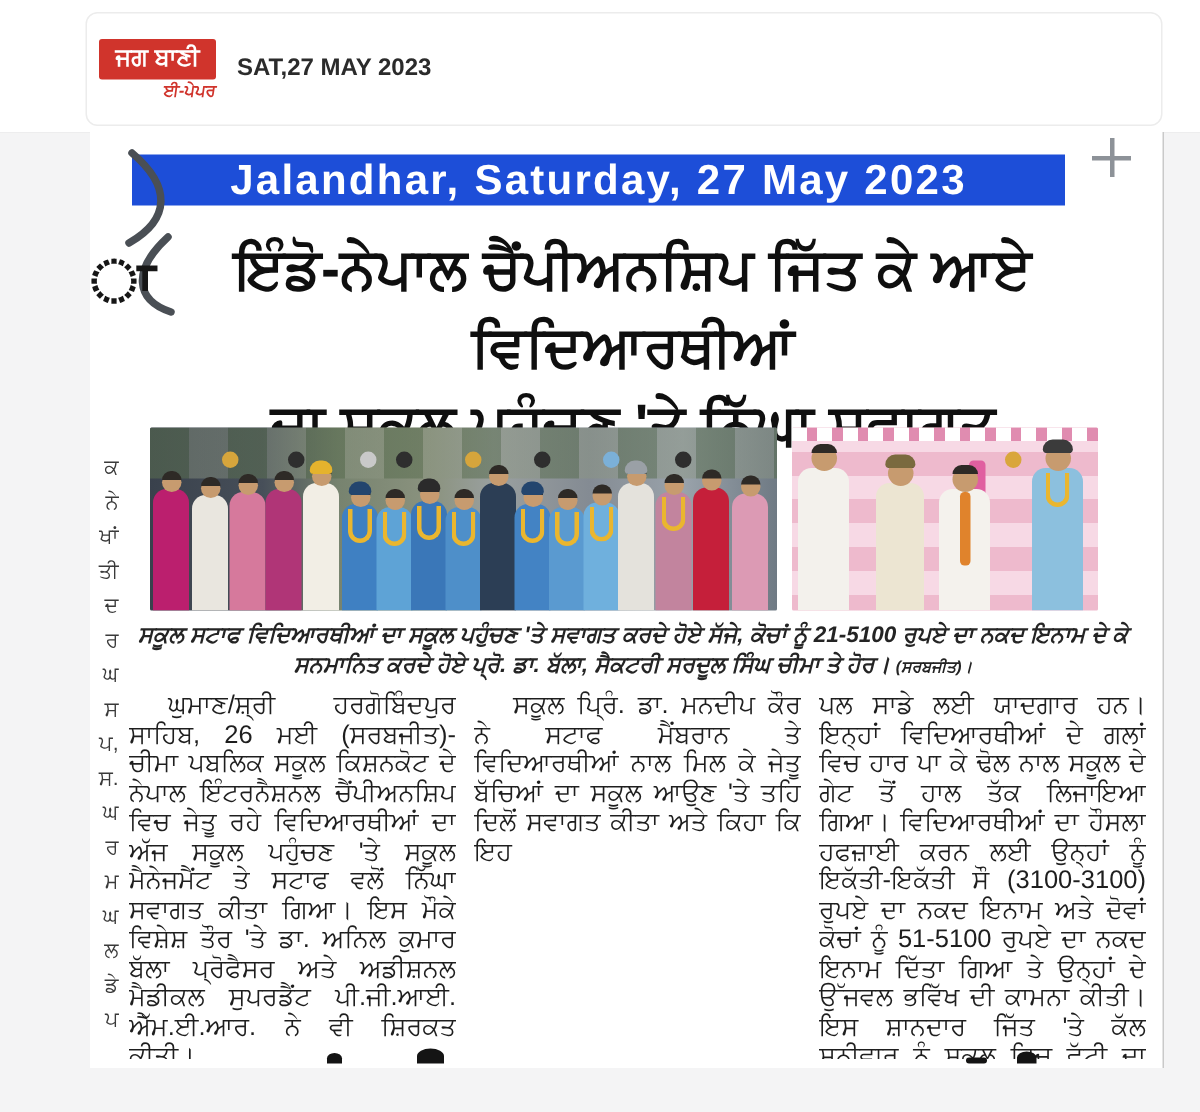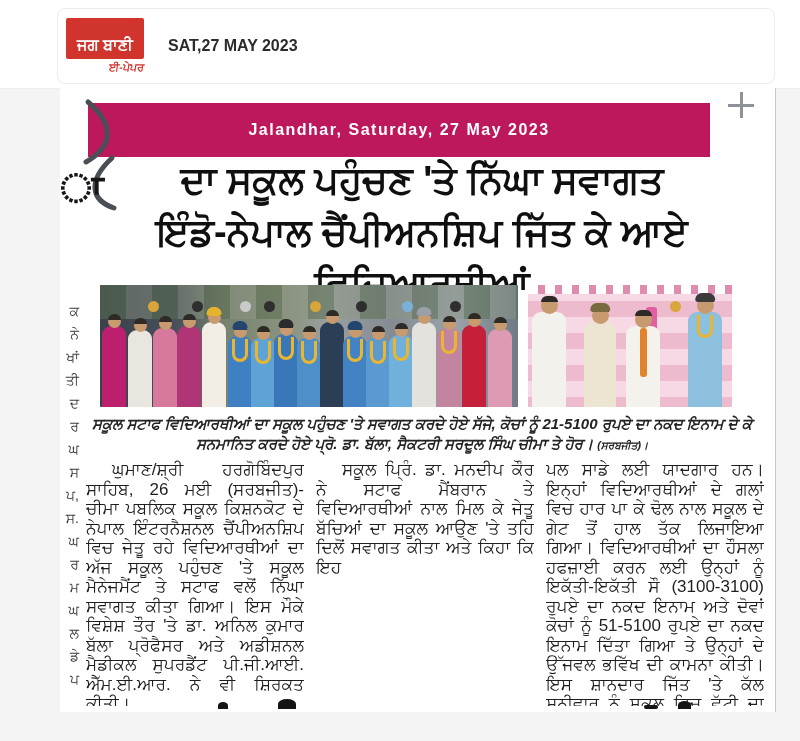--- a/index.html
+++ b/index.html
@@ -3,29 +3,29 @@
 <meta charset="utf-8">
 <style>
   html,body{margin:0;padding:0;}
   body{font-family:"Liberation Sans", sans-serif; background:#e9e9ea;}
   .stage{position:relative;width:800px;height:741px;background:#f4f4f5;overflow:hidden;margin:0 auto;}
 
   
   .topstrip{position:absolute;left:0;top:0;width:800px;height:88px;background:#ffffff;border-bottom:1px solid #ededee;}
   .headerbox{position:absolute;left:57px;top:8px;width:716px;height:74px;border:1px solid #ececec;border-radius:8px;background:#fff;display:flex;align-items:center;}
   .logo{margin-left:8px;width:78px;flex:0 0 auto;}
-  .logo-main{background:#d0342c;color:#fff;font-weight:bold;font-size:16px;line-height:1;padding:19px 5px 6px;border-radius:2px;text-align:center;white-space:nowrap;}
+  .logo-main{background:#d0342c;color:#fff;font-weight:bold;font-size:16px;line-height:1;padding:5px 5px 6px;border-radius:2px;text-align:center;white-space:nowrap;}
   .logo-sub{color:#d0342c;font-size:11px;font-weight:bold;text-align:right;margin-top:2px;transform:skewX(-8deg);}
-  .header-text{margin-left:24px;color:#2b2b2b;font-weight:bold;font-size:16px;line-height:1.55;}
+  .header-text{margin-left:14px;color:#2b2b2b;font-weight:bold;font-size:16px;line-height:1.55;}
 
   
   .page{position:absolute;left:60px;top:88px;width:715px;height:624px;background:#ffffff;border-right:1px solid #c9c9c9;}
 
-  .banner{position:absolute;left:28px;top:15px;width:622px;height:54px;background:#be185d;color:#ffffff;
-          font-weight:bold;font-size:16px;letter-spacing:1.5px;display:flex;align-items:center;justify-content:center;}
+  .banner{position:absolute;left:28px;top:15px;width:622px;height:34px;background:#1d4ed8;color:#ffffff;
+          font-weight:bold;font-size:28px;letter-spacing:1.5px;display:flex;align-items:center;justify-content:center;}
 
   .cropmark{position:absolute;left:668px;top:4px;width:26px;height:26px;}
   .cropmark i{position:absolute;background:#8d9298;}
   .cropmark .v{left:12px;top:0;width:3px;height:26px;}
   .cropmark .h{left:0;top:12px;width:26px;height:3px;}
 
   .arcs{position:absolute;left:20px;top:6px;}
 
   .headline{position:absolute;left:20px;top:66px;width:684px;text-align:center;color:#0f0f0f;font-weight:bold;font-size:38px;line-height:52px;letter-spacing:0;}
   .cutchar{position:absolute;left:0px;top:78px;font-size:40px;font-weight:bold;color:#161616;}
@@ -95,22 +95,22 @@
     </div>
 
     <svg class="arcs" width="40" height="122" viewBox="0 0 40 122">
       <path d="M8,8 C34,30 34,52 6,68" stroke="#4a4f55" stroke-width="5" fill="none" stroke-linecap="round"></path>
       <path d="M32,64 C8,86 10,106 34,114" stroke="#4a4f55" stroke-width="5" fill="none" stroke-linecap="round"></path>
     </svg>
 
     <div class="cutchar">ਾ</div>
 
     <div class="headline">
+      <div>ਇੰਡੋ-ਨੇਪਾਲ ਚੈਂਪੀਅਨਸ਼ਿਪ ਜਿੱਤ ਕੇ ਆਏ ਵਿਦਿਆਰਥੀਆਂ</div>
       <div>ਦਾ ਸਕੂਲ ਪਹੁੰਚਣ 'ਤੇ ਨਿੱਘਾ ਸਵਾਗਤ</div>
-      <div>ਇੰਡੋ-ਨੇਪਾਲ ਚੈਂਪੀਅਨਸ਼ਿਪ ਜਿੱਤ ਕੇ ਆਏ ਵਿਦਿਆਰਥੀਆਂ</div>
     </div>
 
     <div class="photos">
       <div class="photo photo-left">
           <div class="bh" style="left: 48px; background: rgb(214, 165, 60);"></div>
           <div class="bh" style="left: 92px; background: rgb(46, 46, 46);"></div>
           <div class="bh" style="left: 140px; background: rgb(201, 201, 201);"></div>
           <div class="bh" style="left: 164px; background: rgb(46, 46, 46);"></div>
           <div class="bh" style="left: 210px; background: rgb(214, 165, 60);"></div>
           <div class="bh" style="left: 256px; background: rgb(46, 46, 46);"></div>

